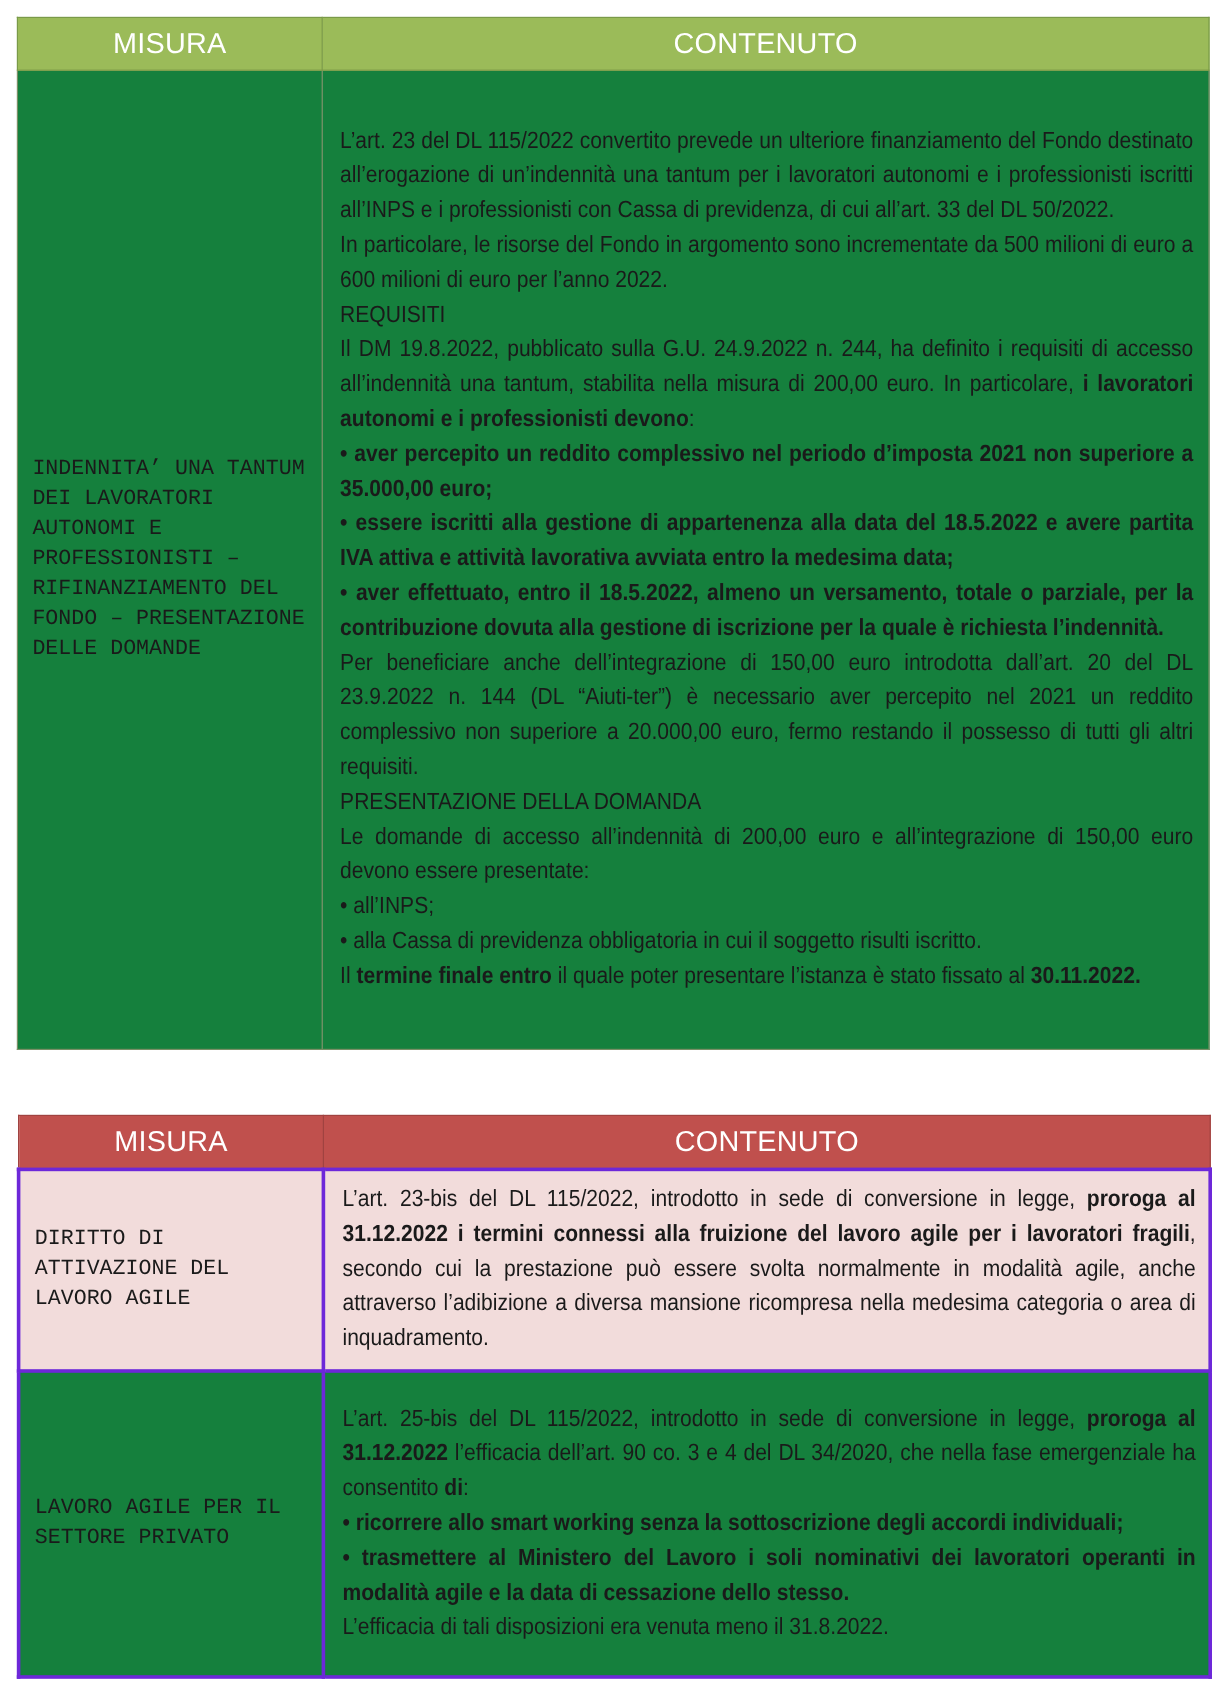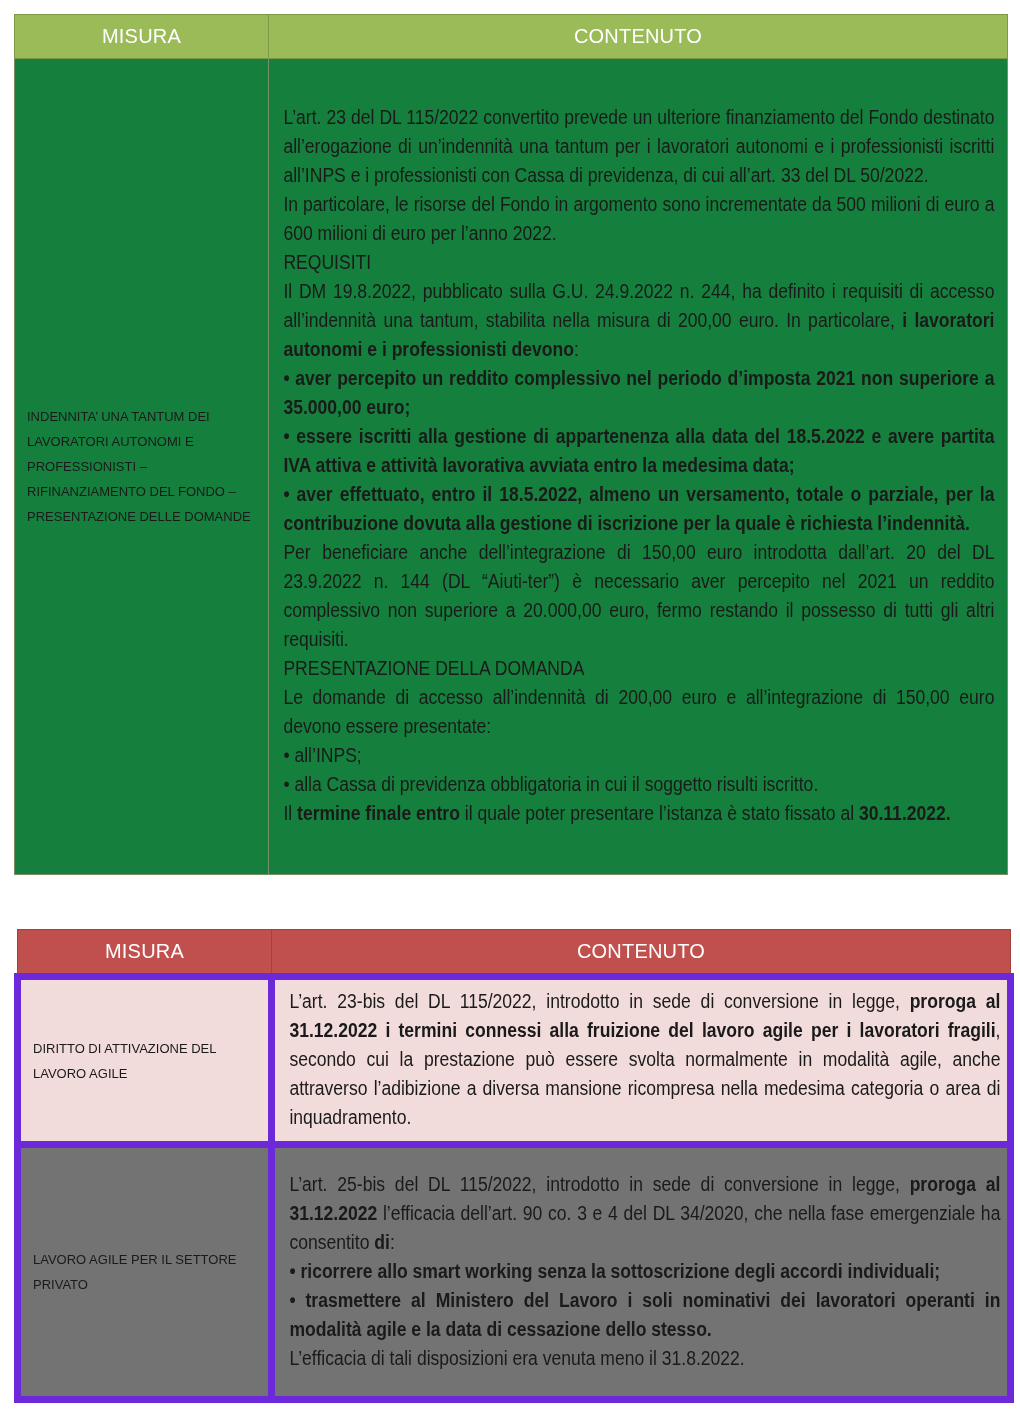--- a/index.html
+++ b/index.html
@@ -3,30 +3,30 @@
 <meta charset="utf-8">
 <style>
   html, body { margin: 0; padding: 0; background: #ffffff; }
   body { width: 1020px; height: 1414px; position: relative; overflow: hidden;
          font-family: "Liberation Sans Narrow", "Liberation Sans", sans-serif; color: #1a1a1a; }
   table { position: absolute; left: 14px; width: 993px; border-collapse: collapse; table-layout: fixed; }
   #t1 { top: 14px; }
   #t2 { top: 929px; }
   col.c1 { width: 254px; }
   col.c2 { width: 739px; }
-  th { height: 43px; font-weight: normal; font-size: 20px; color: #ffffff; text-align: center;
+  th { height: 43px; font-weight: normal; font-size: 24px; color: #ffffff; text-align: center;
        letter-spacing: 0.2px; padding: 0; }
   #t1 th { background: #9bbb59; border: 1px solid #7a9a48; }
   #t2 th { background: #c0504d; border: 1px solid #a04240; }
   td { vertical-align: middle; padding: 0; }
   #t1 td { background: #15803d; border: 1px solid #7a8f66; }
-  #t2 td { border: 7px solid #6d28d9; }
+  #t2 td { border: 3px solid #6d28d9; }
   #t2 tr.pink td { background: #f2dcdb; }
-  #t2 tr.white td { background: #737373; }
-  .misura { font-family: Liberation Sans, sans-serif; font-size: 13px; line-height: 25px;
+  #t2 tr.white td { background: #15803d; }
+  .misura { font-family: Liberation Mono, monospace; font-size: 18px; line-height: 25px;
             padding: 0 10px 0 12px; text-transform: uppercase; }
   .content { font-size: 19.5px; line-height: 29px; text-align: justify; padding: 4px 12px 6px 16px;
              transform: scaleX(0.9); transform-origin: left center; width: 790px; }
   .content p { margin: 0; }
   .content b { font-weight: bold; }
   .content .h { text-transform: uppercase; }
 </style>
 </head>
 <body>
 

